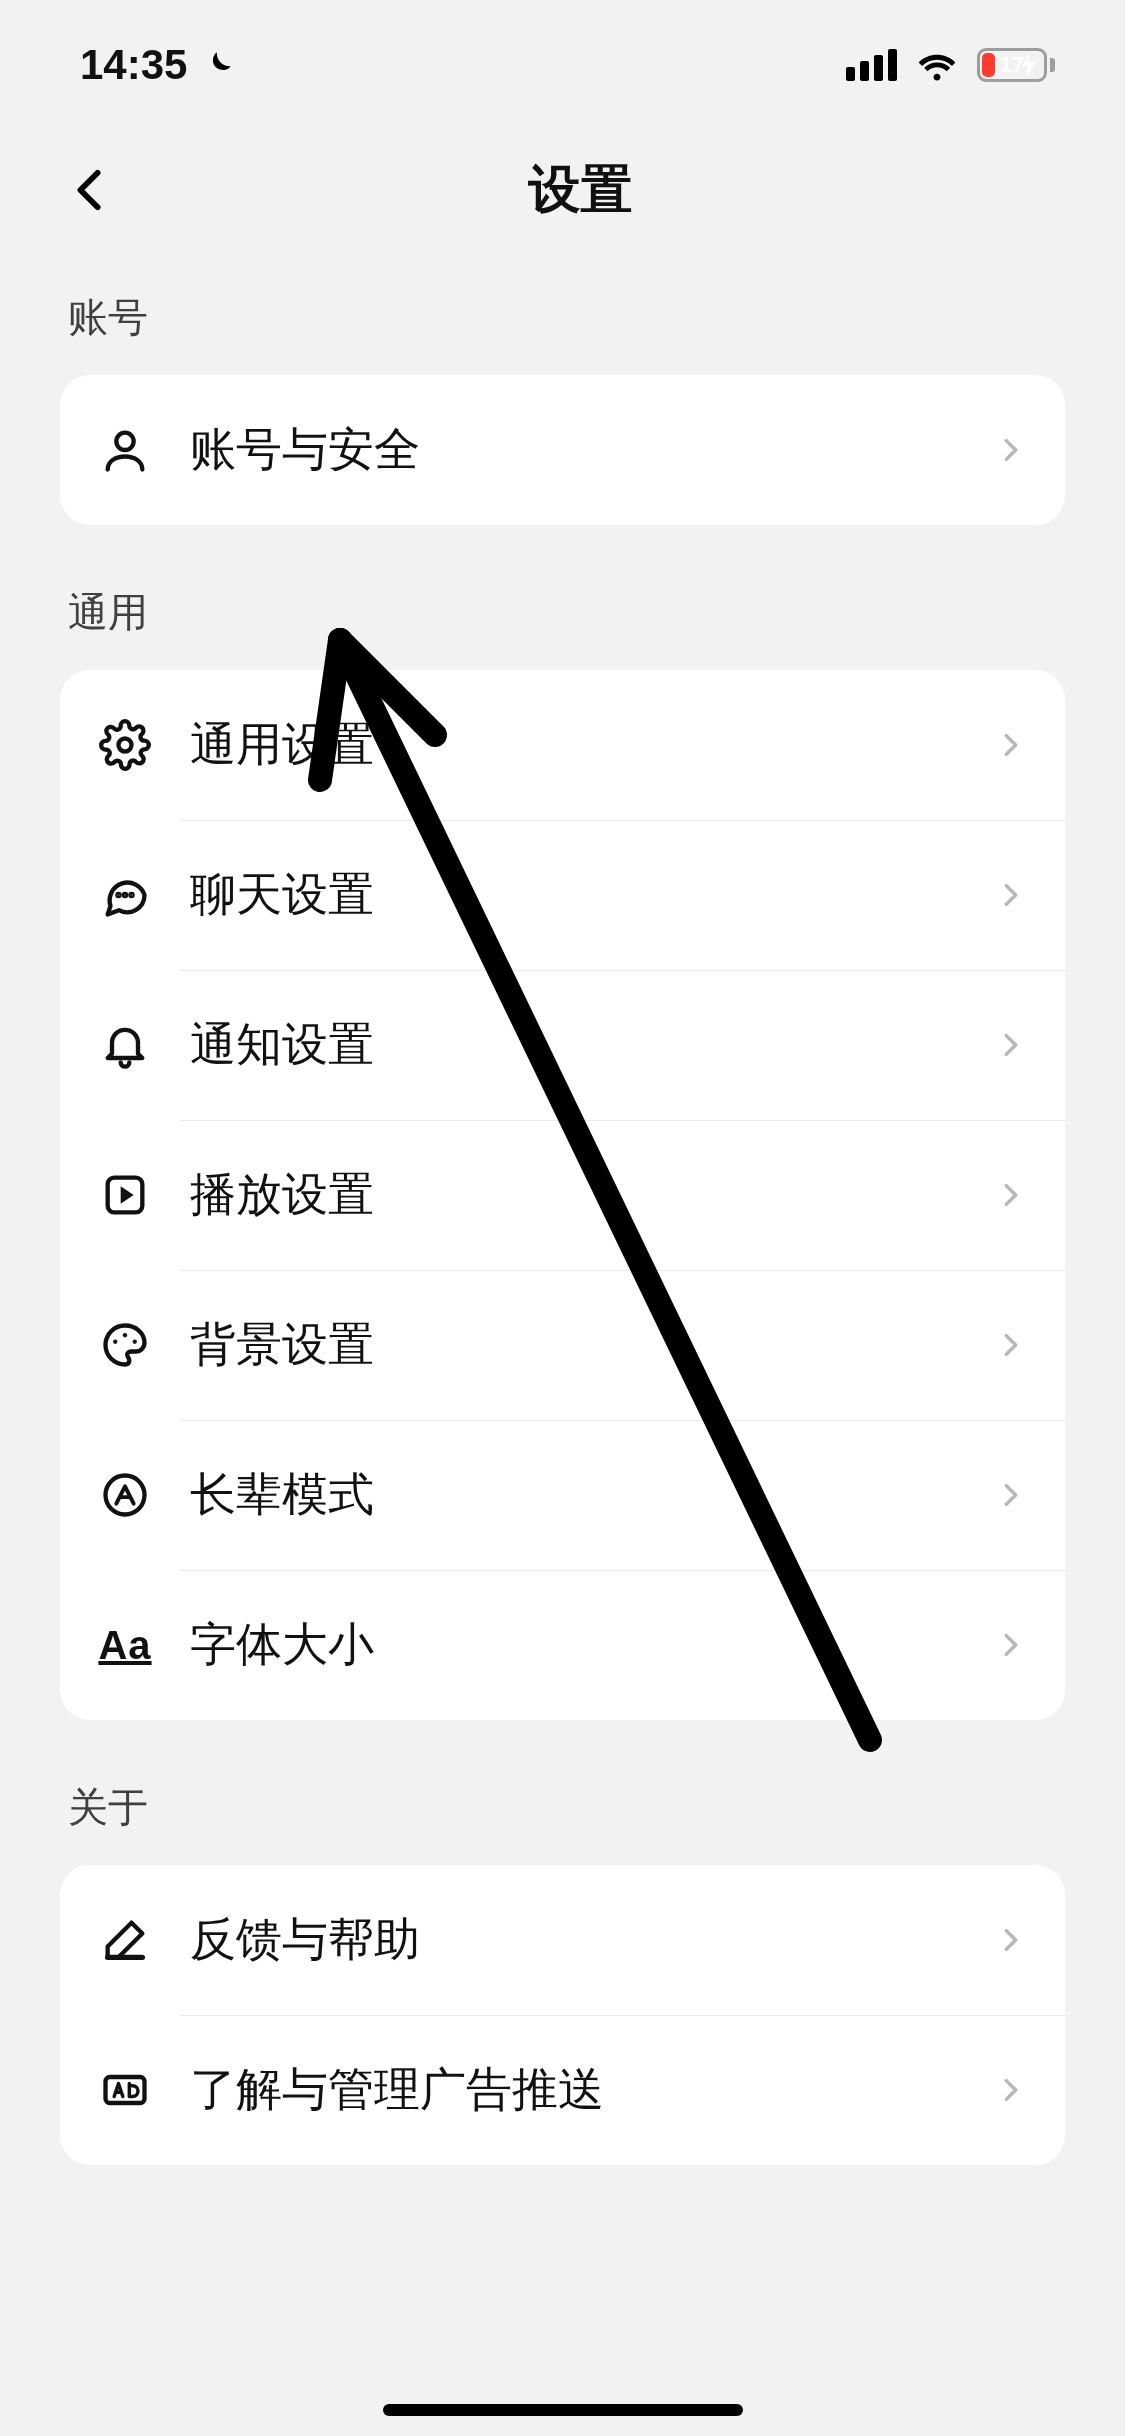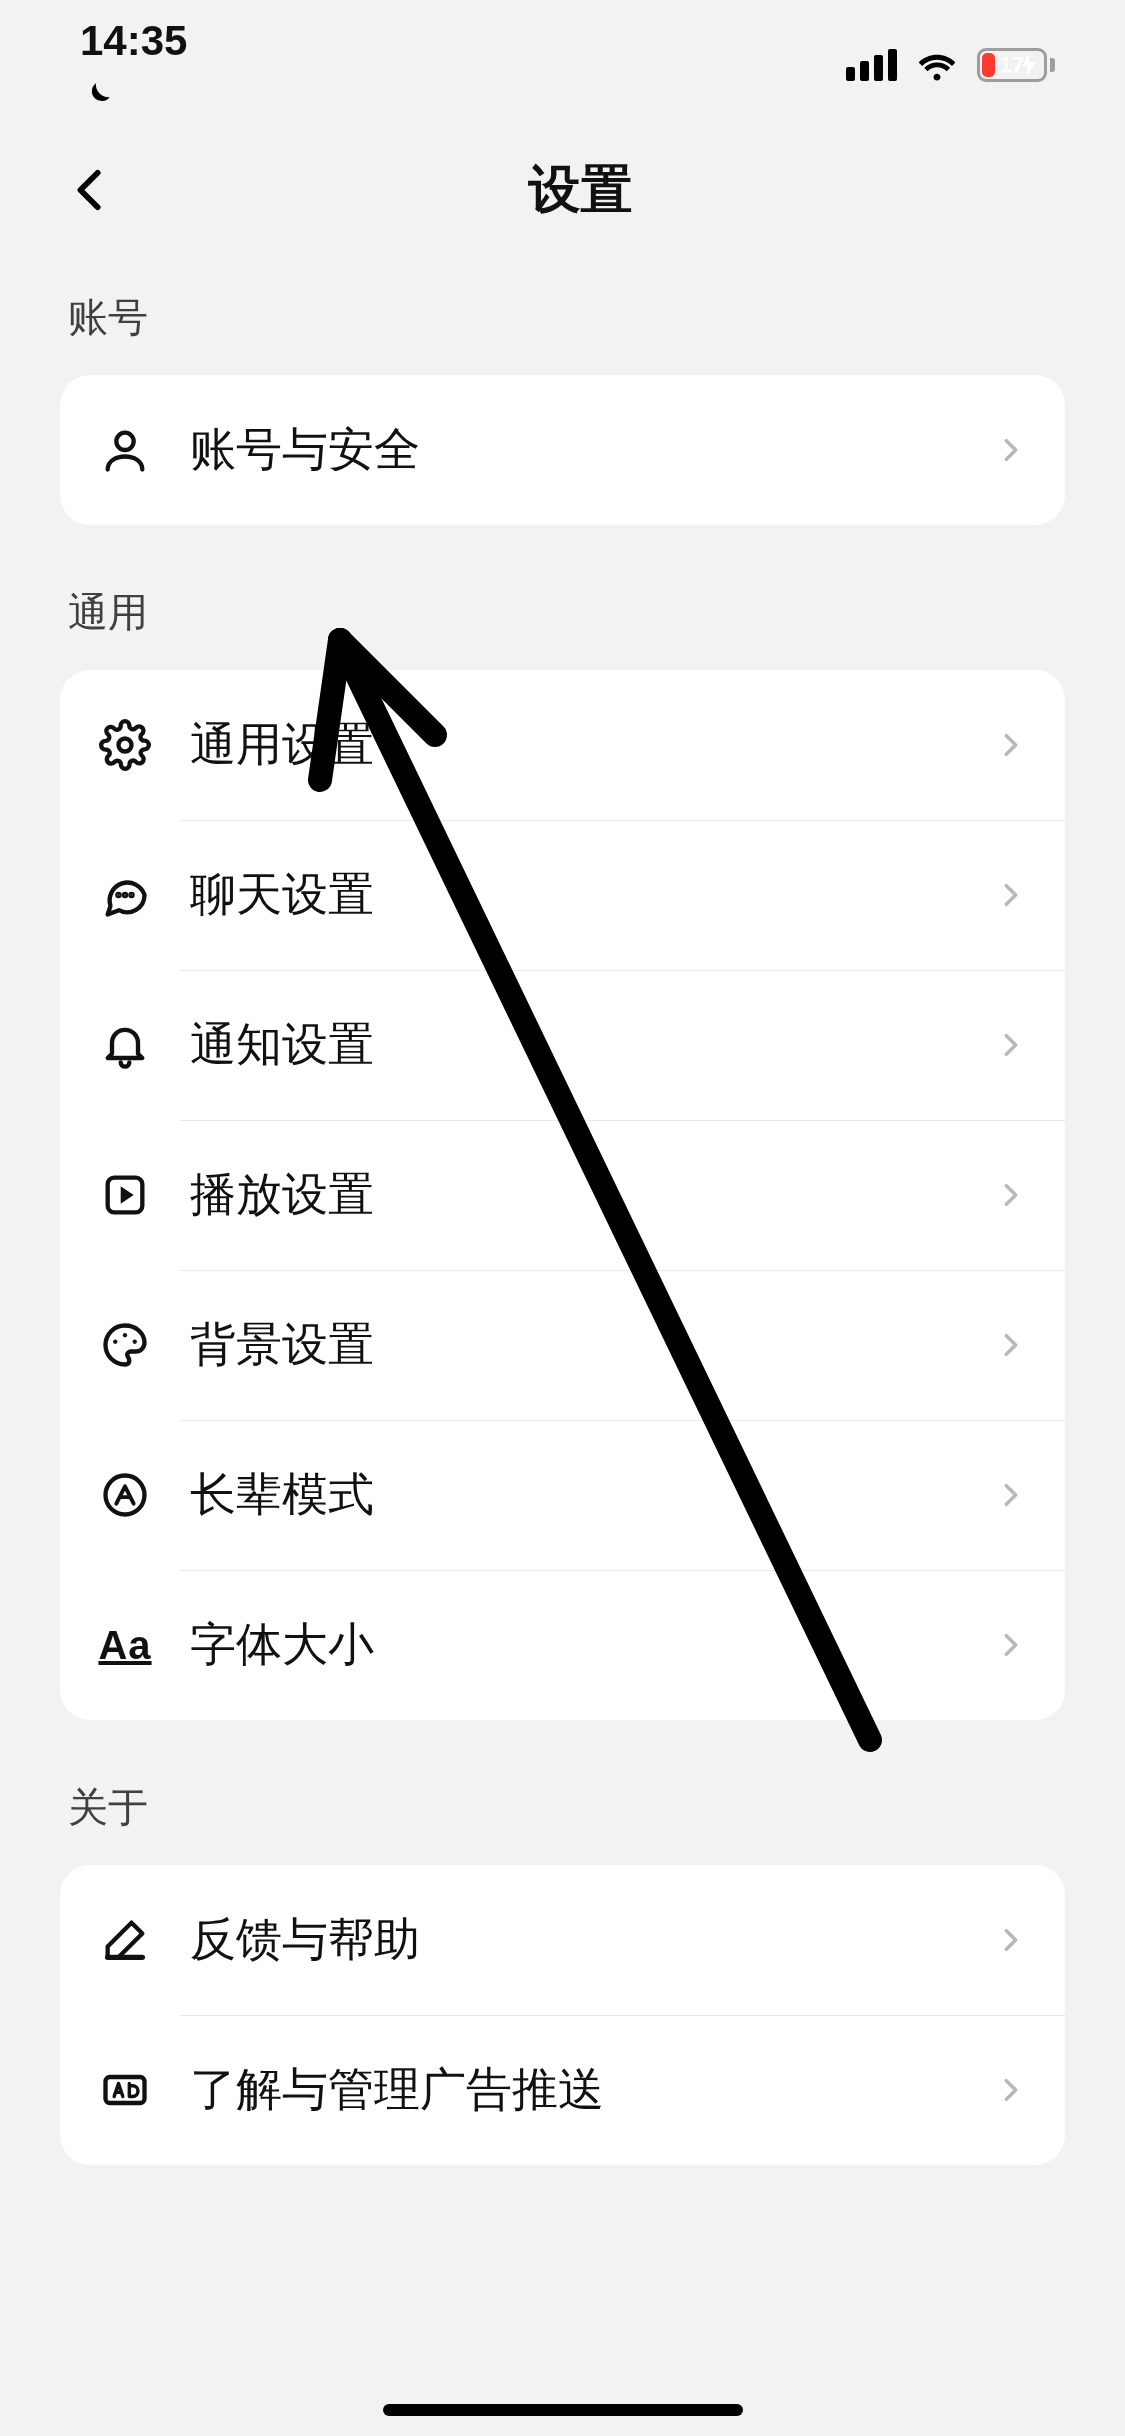--- a/index.html
+++ b/index.html
@@ -15,21 +15,21 @@
   
   .status-bar {
     height: 130px;
     display: flex;
     align-items: center;
     justify-content: space-between;
     padding: 0 70px 0 80px;
     font-size: 42px;
     font-weight: 600;
   }
-  .status-left { display: flex; align-items: flex-start; gap: 14px; flex-direction: column; }
+  .status-left { display: flex; align-items: center; gap: 14px; }
   .status-right { display: flex; align-items: center; gap: 18px; }
   .moon { width: 34px; height: 34px; }
   .signal { display: flex; align-items: flex-end; gap: 5px; }
   .signal span { width: 9px; background:#000; border-radius:2px; display:block; }
   .signal span:nth-child(1){height:14px;}
   .signal span:nth-child(2){height:20px;}
   .signal span:nth-child(3){height:26px;}
   .signal span:nth-child(4){height:32px;}
   .wifi { width: 44px; height: 34px; }
   .battery {

